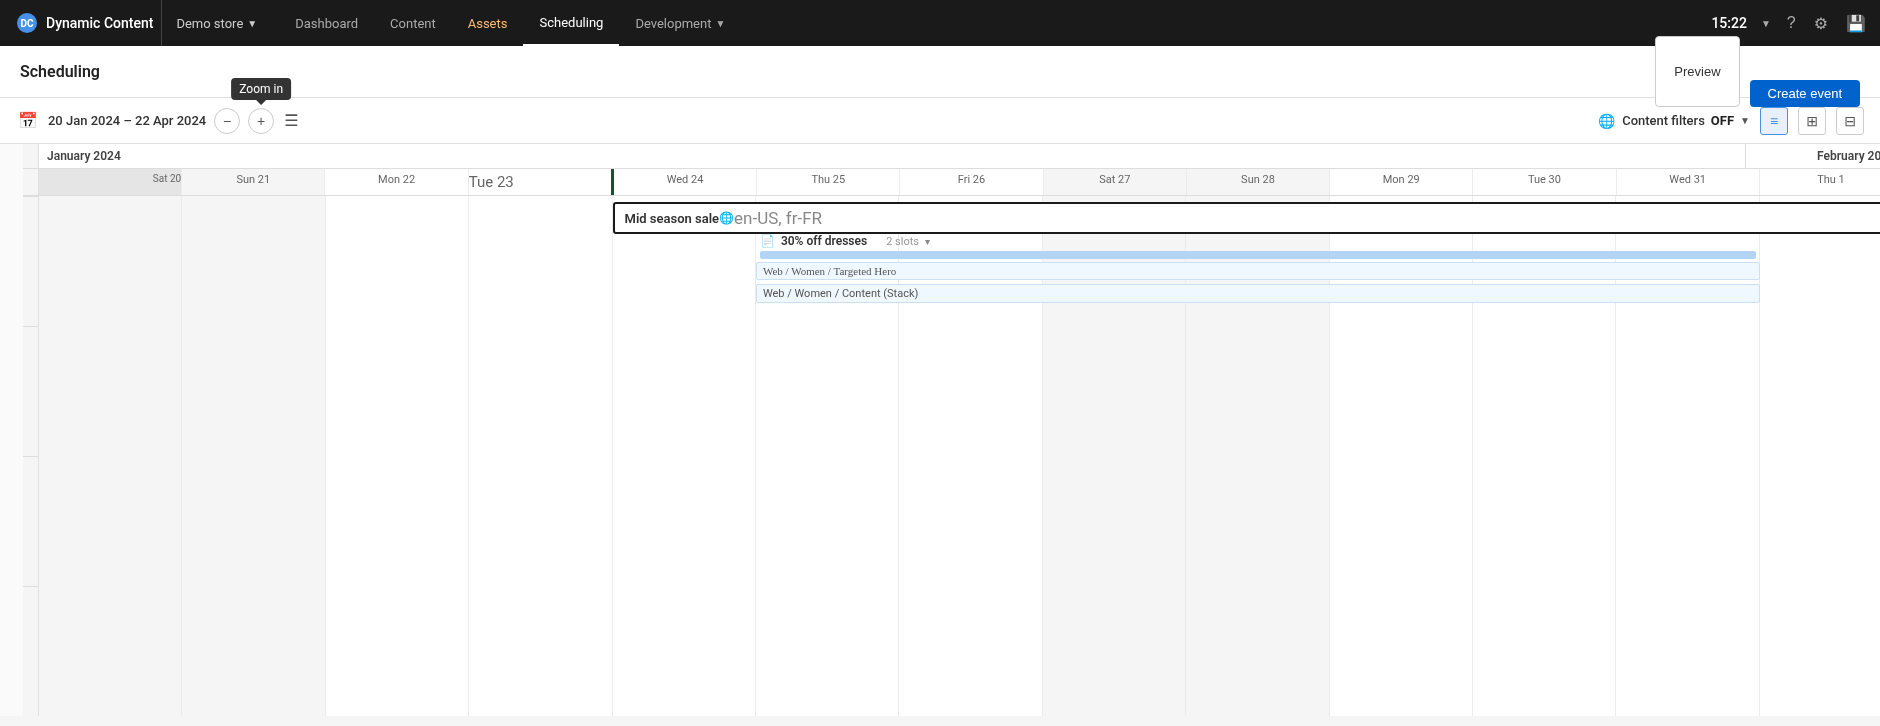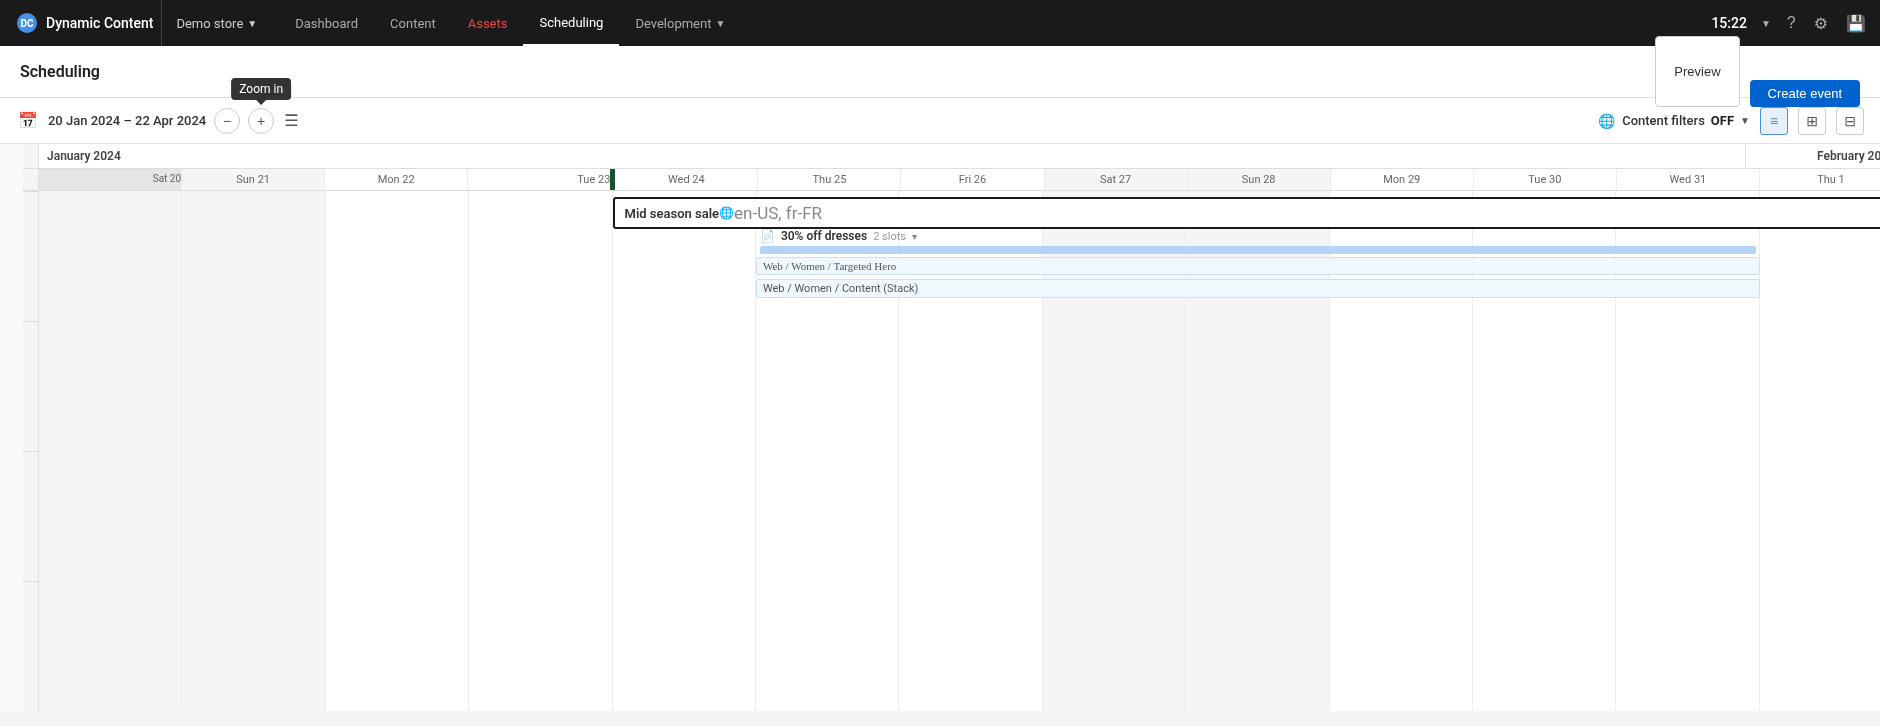--- a/index.html
+++ b/index.html
@@ -19,21 +19,21 @@
   </div>
 
   <div style="display:flex;align-items:center;gap:4px;padding:0 14px;color:#ccc;font-size:13px;cursor:pointer;border-left:1px solid #444;height:100%;">
     <span>Demo store</span>
     <span style="font-size:10px;">▼</span>
   </div>
 
   <div style="display:flex;align-items:center;height:100%;margin-left:8px;">
     <a style="padding:0 16px;color:#aaa;font-size:13px;cursor:pointer;height:100%;display:flex;align-items:center;text-decoration:none;">Dashboard</a>
     <a style="padding:0 16px;color:#aaa;font-size:13px;cursor:pointer;height:100%;display:flex;align-items:center;text-decoration:none;">Content</a>
-    <a style="padding:0 16px;color:#ef4444;font-size:13px;cursor:pointer;height:100%;display:flex;align-items:center;text-decoration:none;">Assets</a>
+    <a style="padding:0 16px;color:#fdba74;font-size:13px;cursor:pointer;height:100%;display:flex;align-items:center;text-decoration:none;">Assets</a>
     <a style="padding:0 16px;color:#fff;font-size:13px;cursor:pointer;height:100%;display:flex;align-items:center;text-decoration:none;border-bottom:2px solid #fff;">Scheduling</a>
     <a style="padding:0 16px;color:#aaa;font-size:13px;cursor:pointer;height:100%;display:flex;align-items:center;gap:4px;text-decoration:none;">
       <span>Development</span>
       <span style="font-size:10px;">▼</span>
     </a>
   </div>
 
   <div style="margin-left:auto;display:flex;align-items:center;gap:14px;">
     <span style="color:#fff;font-size:14px;font-weight:500;">15:22</span>
     <span style="color:#aaa;font-size:10px;">▼</span>
@@ -87,21 +87,21 @@
     <div style="flex:1;font-size:12px;font-weight:600;color:#444;padding:5px 8px;text-align:right;">
       <span>February 2024</span>
     </div>
   </div>
 
   <div style="display:flex;background:#fff;border-bottom:1px solid #ddd;min-width:1880px;">
     <div style="width:16px;flex-shrink:0;border-right:1px solid #e0e0e0;background:#f5f5f5;"></div>
     <div style="flex:1;text-align:right;font-size:10px;color:#666;padding:4px 0;border-right:1px solid #ececec;min-width:100px;background:#e5e5e5;"><span>Sat 20</span></div>
     <div style="flex:1;text-align:center;font-size:11px;color:#666;padding:4px 0;border-right:1px solid #ececec;min-width:100px;background:#f5f5f5;"><span>Sun 21</span></div>
     <div style="flex:1;text-align:center;font-size:11px;color:#666;padding:4px 0;border-right:1px solid #ececec;min-width:100px;"><span>Mon 22</span></div>
-    <div style="flex:1;text-align:right;font-size:11px;color:#666;padding:4px 0;border-right:5px solid #14532d;min-width:100px;"><span>Tue 23</span></div>
+    <div style="flex:1;text-align:left;font-size:15px;color:#666;padding:4px 0;border-right:3px solid #14532d;min-width:100px;"><span>Tue 23</span></div>
     <div style="flex:1;text-align:center;font-size:11px;color:#666;padding:4px 0;border-right:1px solid #ececec;min-width:100px;"><span>Wed 24</span></div>
     <div style="flex:1;text-align:center;font-size:11px;color:#666;padding:4px 0;border-right:1px solid #ececec;min-width:100px;"><span>Thu 25</span></div>
     <div style="flex:1;text-align:center;font-size:11px;color:#666;padding:4px 0;border-right:1px solid #ececec;min-width:100px;"><span>Fri 26</span></div>
     <div style="flex:1;text-align:center;font-size:11px;color:#666;padding:4px 0;border-right:1px solid #ececec;min-width:100px;background:#f5f5f5;"><span>Sat 27</span></div>
     <div style="flex:1;text-align:center;font-size:11px;color:#666;padding:4px 0;border-right:1px solid #ececec;min-width:100px;background:#f5f5f5;"><span>Sun 28</span></div>
     <div style="flex:1;text-align:center;font-size:11px;color:#666;padding:4px 0;border-right:1px solid #ececec;min-width:100px;"><span>Mon 29</span></div>
     <div style="flex:1;text-align:center;font-size:11px;color:#666;padding:4px 0;border-right:1px solid #ececec;min-width:100px;"><span>Tue 30</span></div>
     <div style="flex:1;text-align:center;font-size:11px;color:#666;padding:4px 0;border-right:1px solid #ececec;min-width:100px;"><span>Wed 31</span></div>
     <div style="flex:1;text-align:center;font-size:11px;color:#666;padding:4px 0;border-right:1px solid #ececec;min-width:100px;"><span>Thu 1</span></div>
   </div>
@@ -134,21 +134,21 @@
       <div style="position:absolute;top:6px;left:calc(4 * (100% / 13));right:0;background:#fff;border:2px solid #1a1a1a;border-radius:3px;padding:4px 10px;font-size:13px;font-weight:600;display:flex;align-items:center;cursor:pointer;pointer-events:all;z-index:10;">
         <span>Mid season sale</span>
         <span style="font-size:12px;color:#888;">🌐</span>
         <span style="font-size:17px;color:#888;font-weight:400;">en-US, fr-FR</span>
       </div>
 
       <div style="position:absolute;top:36px;left:calc(5 * (100% / 13));right:calc(1 * (100% / 13));z-index:9;pointer-events:all;cursor:pointer;">
         <div style="display:flex;align-items:center;gap:6px;padding:2px 4px;font-size:12px;font-weight:600;color:#333;">
           <span style="font-size:12px;color:#666;">📄</span>
           <span>30% off dresses</span>
-          <span style="font-size:11px;color:#999;font-weight:400;">2 slots</span>
+          <span style="font-size:11px;color:#999;font-weight:400;margin-left:13px;">2 slots</span>
           <button style="background:none;border:none;cursor:pointer;font-size:10px;color:#888;padding:0;">▾</button>
         </div>
         <div style="height:8px;background:#b3d4f5;border-radius:2px;margin:1px 4px 2px 4px;"></div>
       </div>
 
       <div style="position:absolute;top:66px;left:calc(5 * (100% / 13));right:calc(1 * (100% / 13));z-index:8;pointer-events:all;cursor:pointer;font-family:Liberation Serif, serif;">
         <div style="font-size:11px;color:#555;background:#f0f8ff;border:1px solid #cce0f5;border-radius:2px;padding:2px 6px;white-space:nowrap;overflow:hidden;text-overflow:ellipsis;">Web / Women / Targeted Hero</div>
       </div>
 
       <div style="position:absolute;top:88px;left:calc(5 * (100% / 13));right:calc(1 * (100% / 13));z-index:8;pointer-events:all;cursor:pointer;">

